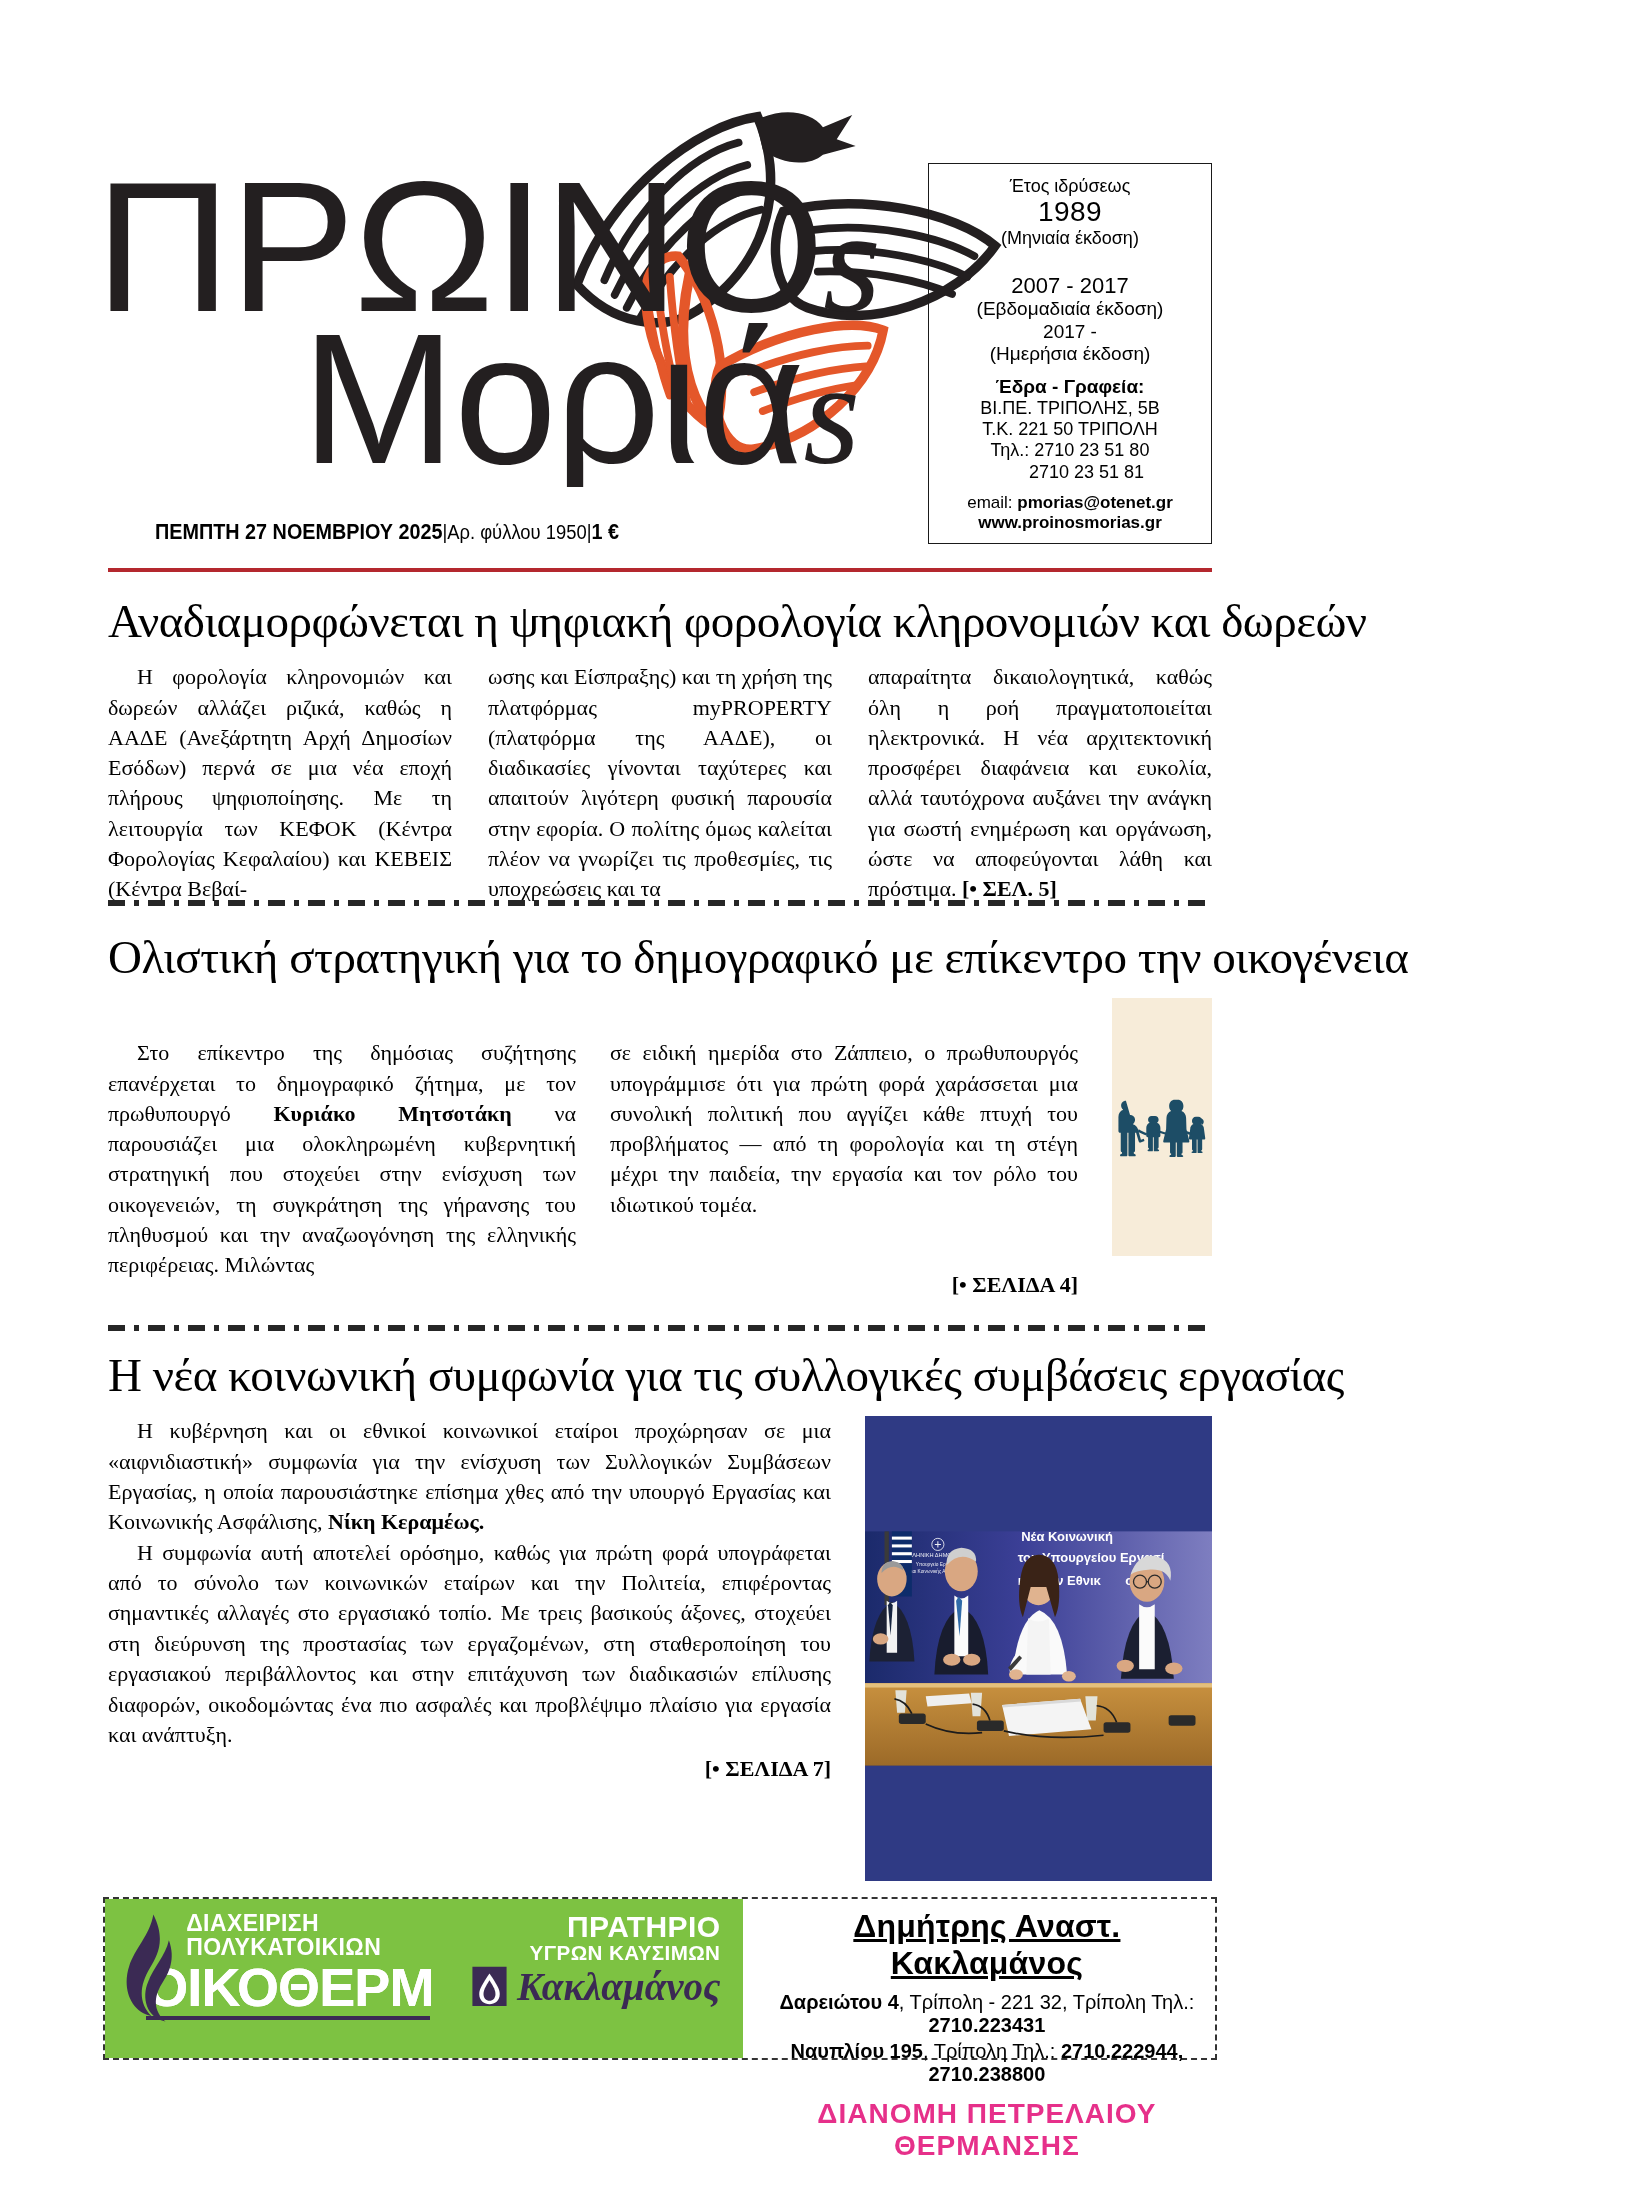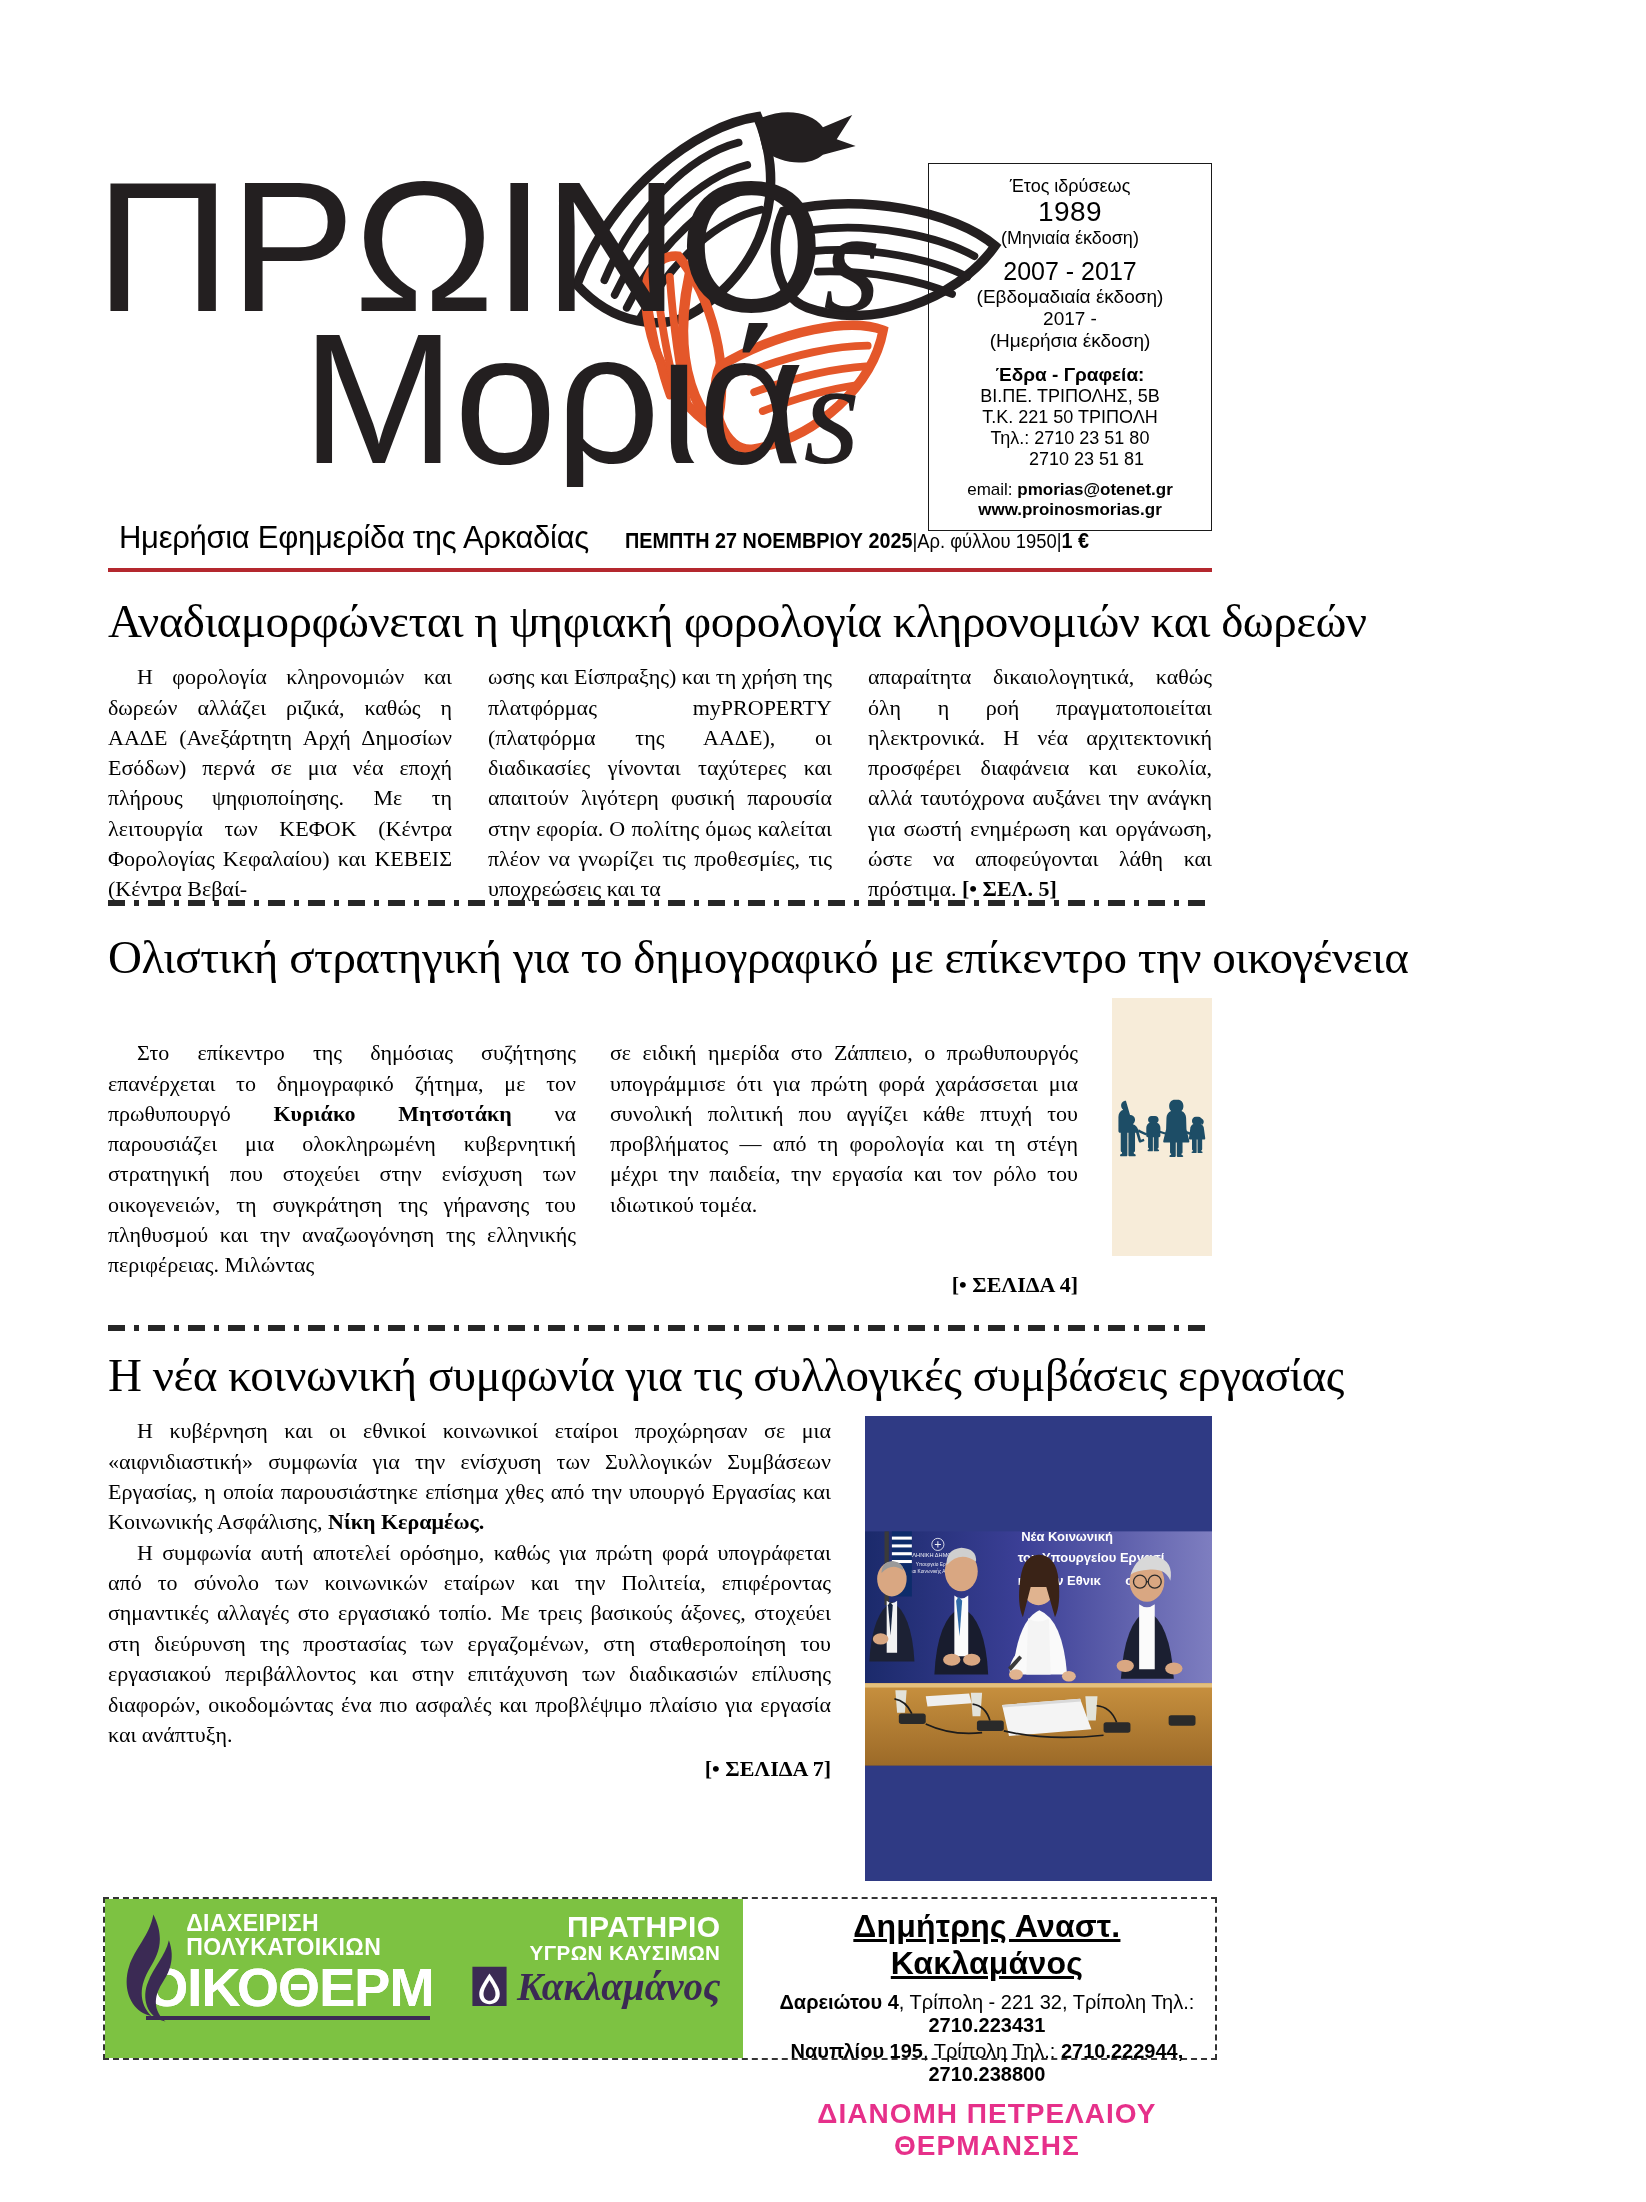--- a/index.html
+++ b/index.html
@@ -41,21 +41,21 @@
     box-sizing:border-box;
     padding:12px 8.6px 10.3px 8.6px;
     text-align:center;
     font-family:"Liberation Sans",sans-serif;
     line-height:1.17;
   }
   .ib-l1{font-size:18px;}
   .ib-year{font-size:28px;font-weight:400;letter-spacing:0.4px;line-height:1.1;}
   .ib-l2{font-size:18px;}
   .ib-gap{height:7.7px;}
-  .ib-l3{font-size:25px;}
+  .ib-l3{font-size:22px;margin-top:16px;}
   .ib-l4{font-size:19px;}
   .ib-l5{font-size:19px;}
   .ib-l6{font-size:19px;}
   .ib-hd{font-size:19px;font-weight:bold;margin-top:11.2px;}
   .ib-addr{font-size:18px;}
   .ib-tel2{font-size:18px;padding-left:33px;}
   .ib-mailgap{height:10.3px;}
   .ib-mail{font-size:17px;}
   .ib-mail b{font-weight:bold;}
   .ib-web{font-size:17px;font-weight:bold;}
@@ -272,21 +272,20 @@
       <div class="ib-addr">ΒΙ.ΠΕ. ΤΡΙΠΟΛΗΣ, 5Β</div>
       <div class="ib-addr">Τ.Κ. 221 50 ΤΡΙΠΟΛΗ</div>
       <div class="ib-addr">Τηλ.: 2710 23 51 80</div>
       <div class="ib-tel2">2710 23 51 81</div>
       <div class="ib-mailgap"></div>
       <div class="ib-mail"><span>email:</span> <b>pmorias@otenet.gr</b></div>
       <div class="ib-web">www.proinosmorias.gr</div>
     </div>
 
     <div class="sub-row">
-      <div class="subtitle">Ημερήσια Εφημερίδα της Αρκαδίας</div>
       <div class="dateline">
         <span>ΠΕΜΠΤΗ 27 ΝΟΕΜΒΡΙΟΥ 2025</span><span class="light">|</span><span class="light">Αρ. φύλλου 1950</span><span class="light">|</span><span>1 €</span>
       </div>
     </div>
     <div class="rule-red"></div>
   </div>
 
   <div class="article" style="top:597px;">
     <h1 class="headline" style="font-size:47px;">Αναδιαμορφώνεται η ψηφιακή φορολογία κληρονομιών και δωρεών</h1>
     <div class="cols3">

